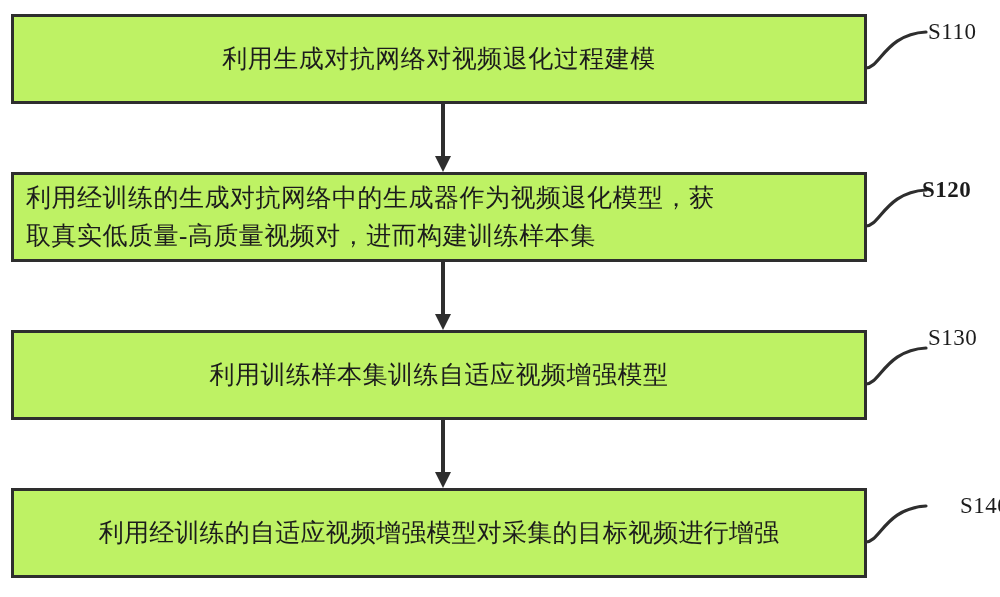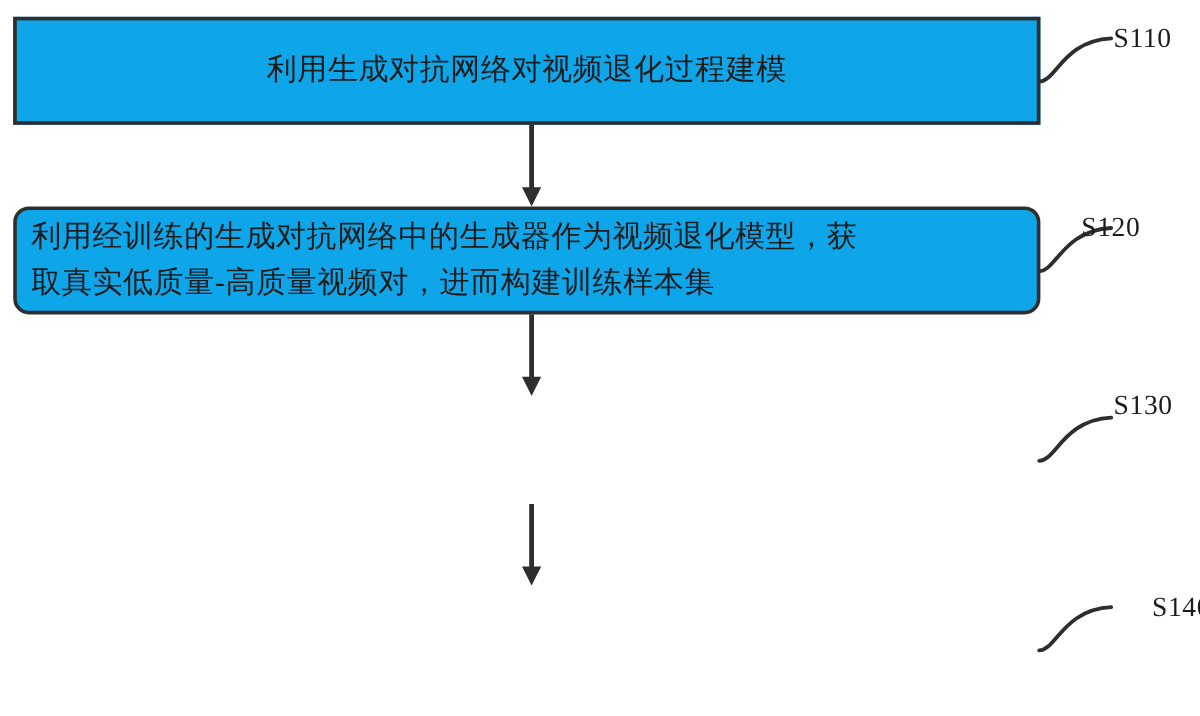--- a/index.html
+++ b/index.html
@@ -12,21 +12,21 @@
     width: 1000px;
     height: 597px;
     background: #ffffff;
     overflow: hidden;
     font-family: "Liberation Serif", "DejaVu Serif", serif;
   }
   .flow-box {
     position: absolute;
     box-sizing: border-box;
     border: 3px solid #2e2e2e;
-    background: #0ea5e9;
+    background: #bef264;
     display: flex;
     align-items: center;
   }
   .box-text {
     width: 100%;
     color: #1c1c1c;
     font-family: "Liberation Serif", "DejaVu Serif", serif;
     font-size: 25px;
     line-height: 38px;
     letter-spacing: 0.5px;
@@ -83,45 +83,51 @@
   <svg class="leader" style="left:864px; top:24px; width:70px; height:48px;" viewBox="0 0 70 48">
     <path d="M2,44 C16,44 22,10 62,8" fill="none" stroke="#2e2e2e" stroke-width="3.2" stroke-linecap="round"></path>
   </svg>
   <div class="step-label" style="left:928px; top:19px;">S110</div>
 
   <div class="arrow-wrap" style="left:441px; top:104px; width:4px; height:68px;">
     <div class="arrow-stem" style="height:54px;"></div>
     <div class="arrow-head" style="top:52px;"></div>
   </div>
 
-  <div class="flow-box" style="left:11px; top:172px; width:856px; height:90px;border-radius:13px;">
+  <div class="flow-box" style="left:11px; top:172px; width:856px; height:90px;">
     <div class="box-text justify">利用经训练的生成对抗网络中的生成器作为视频退化模型，获
 取真实低质量-高质量视频对，进而构建训练样本集</div>
   </div>
 
   <svg class="leader" style="left:864px; top:182px; width:70px; height:48px;" viewBox="0 0 70 48">
     <path d="M2,44 C16,44 22,10 62,8" fill="none" stroke="#2e2e2e" stroke-width="3.2" stroke-linecap="round"></path>
   </svg>
-  <div class="step-label" style="left:901px; top:177px;">S120</div>
+  <div class="step-label" style="left:922px; top:177px;font-weight:bold;">S120</div>
 
   <div class="arrow-wrap" style="left:441px; top:262px; width:4px; height:68px;">
     <div class="arrow-stem" style="height:54px;"></div>
     <div class="arrow-head" style="top:52px;"></div>
   </div>
 
+  <div class="flow-box" style="left:11px; top:330px; width:856px; height:90px;">
+    <div class="box-text center">利用训练样本集训练自适应视频增强模型</div>
+  </div>
 
   <svg class="leader" style="left:864px; top:340px; width:70px; height:48px;" viewBox="0 0 70 48">
     <path d="M2,44 C16,44 22,10 62,8" fill="none" stroke="#2e2e2e" stroke-width="3.2" stroke-linecap="round"></path>
   </svg>
   <div class="step-label" style="left:928px; top:325px;">S130</div>
 
   <div class="arrow-wrap" style="left:441px; top:420px; width:4px; height:68px;">
     <div class="arrow-stem" style="height:54px;"></div>
     <div class="arrow-head" style="top:52px;"></div>
   </div>
 
+  <div class="flow-box" style="left:11px; top:488px; width:856px; height:90px;">
+    <div class="box-text center" style="letter-spacing:0.2px;">利用经训练的自适应视频增强模型对采集的目标视频进行增强</div>
+  </div>
 
   <svg class="leader" style="left:864px; top:498px; width:70px; height:48px;" viewBox="0 0 70 48">
     <path d="M2,44 C16,44 22,10 62,8" fill="none" stroke="#2e2e2e" stroke-width="3.2" stroke-linecap="round"></path>
   </svg>
   <div class="step-label" style="left:928px; top:493px;margin-left:32px;">S140</div>
 
 </div>
 
 </body></html>

